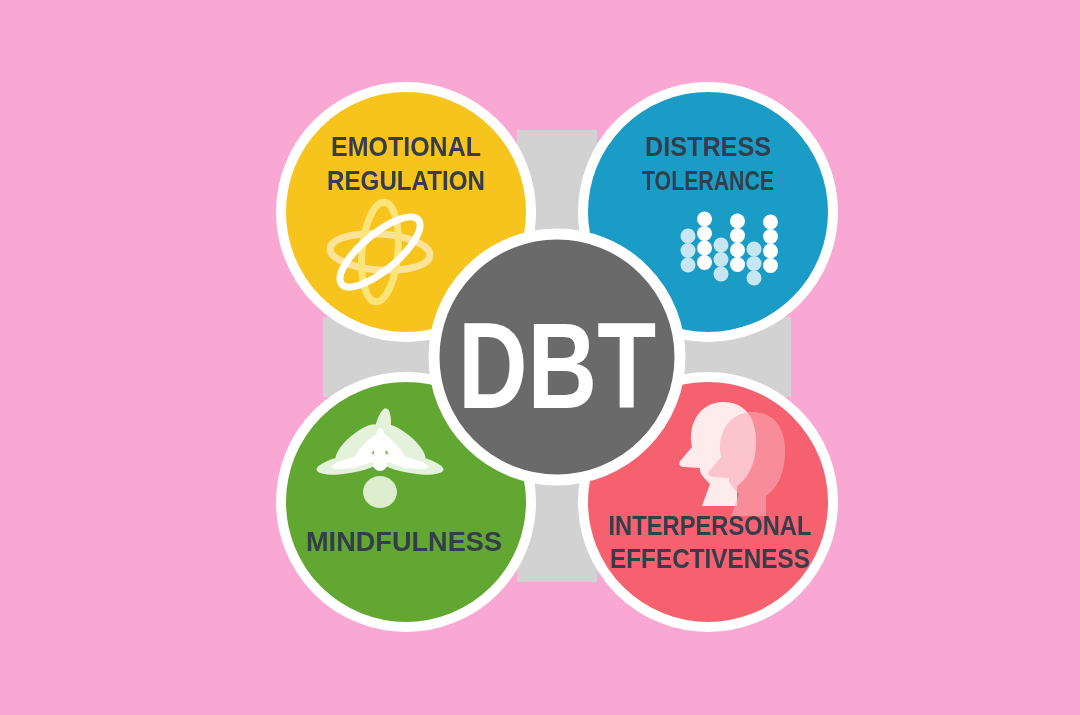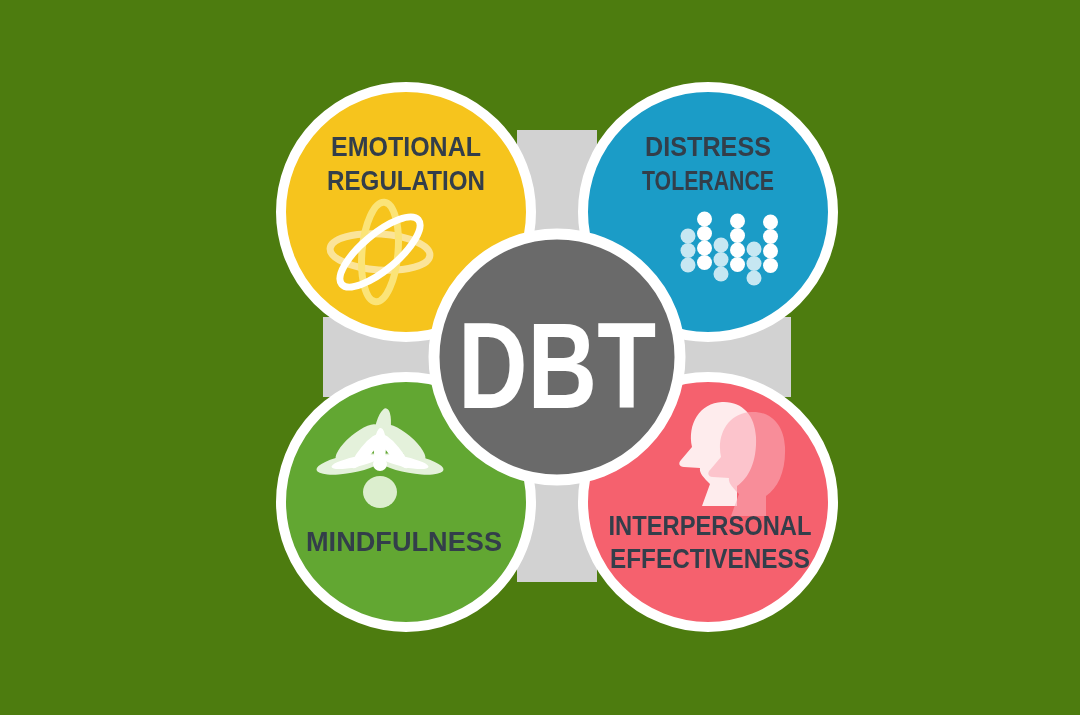--- a/index.html
+++ b/index.html
@@ -5,21 +5,21 @@
   html, body {
     margin: 0;
     padding: 0;
     background: #ffffff;
     font-family: "Liberation Sans", sans-serif;
   }
   .canvas {
     position: relative;
     width: 1080px;
     height: 715px;
-    background: #4d7c0f;
+    background: #f9a8d4;
     overflow: hidden;
   }
   svg { display: block; }
   text.node-label {
     font-family: "Liberation Sans", "DejaVu Sans", sans-serif;
     font-weight: 700;
     font-size: 28px;
   }
   text.center-label {
     font-family: "Liberation Sans", "DejaVu Sans", sans-serif;

